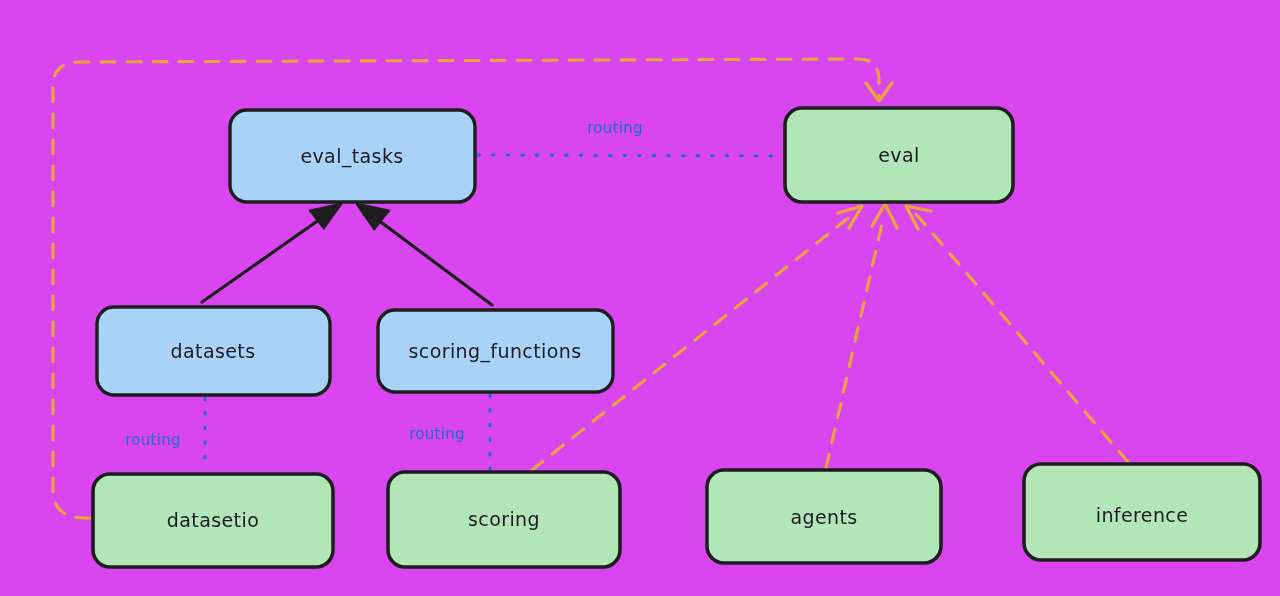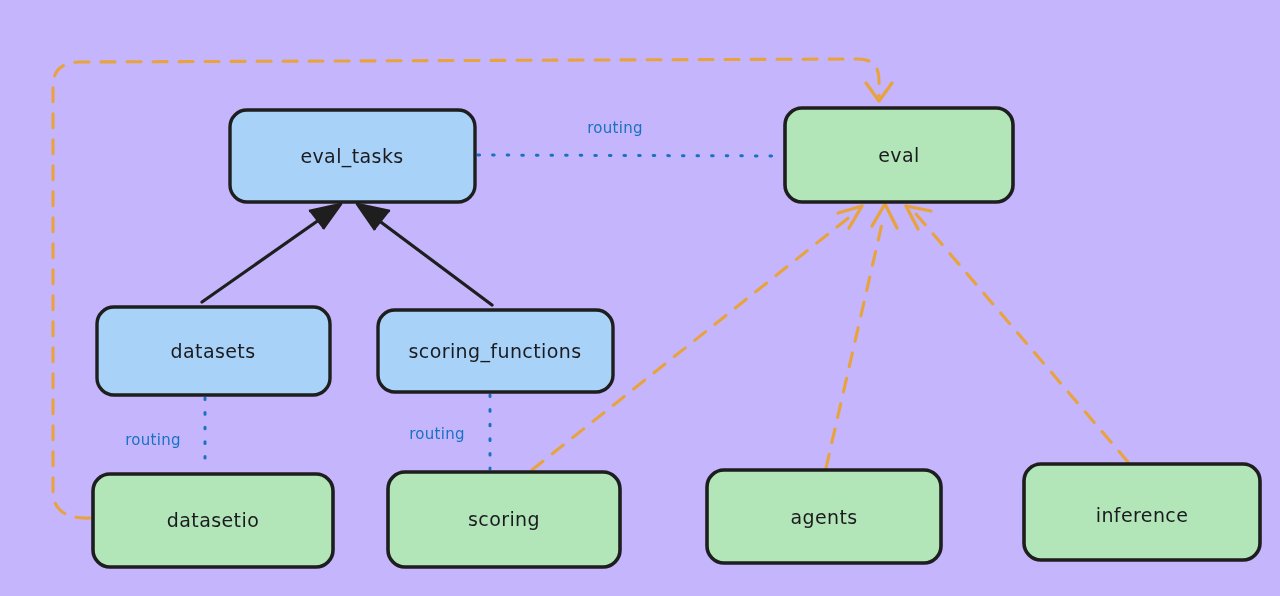--- a/index.html
+++ b/index.html
@@ -4,21 +4,21 @@
 <style>
   html, body {
     margin: 0;
     padding: 0;
     background: #ffffff;
   }
   #canvas {
     position: relative;
     width: 1280px;
     height: 596px;
-    background: #c4b5fd;
+    background: #d946ef;
     overflow: hidden;
     font-family: "DejaVu Sans", sans-serif;
   }
   #diagram-svg {
     position: absolute;
     left: 0;
     top: 0;
     width: 1280px;
     height: 596px;
   }

